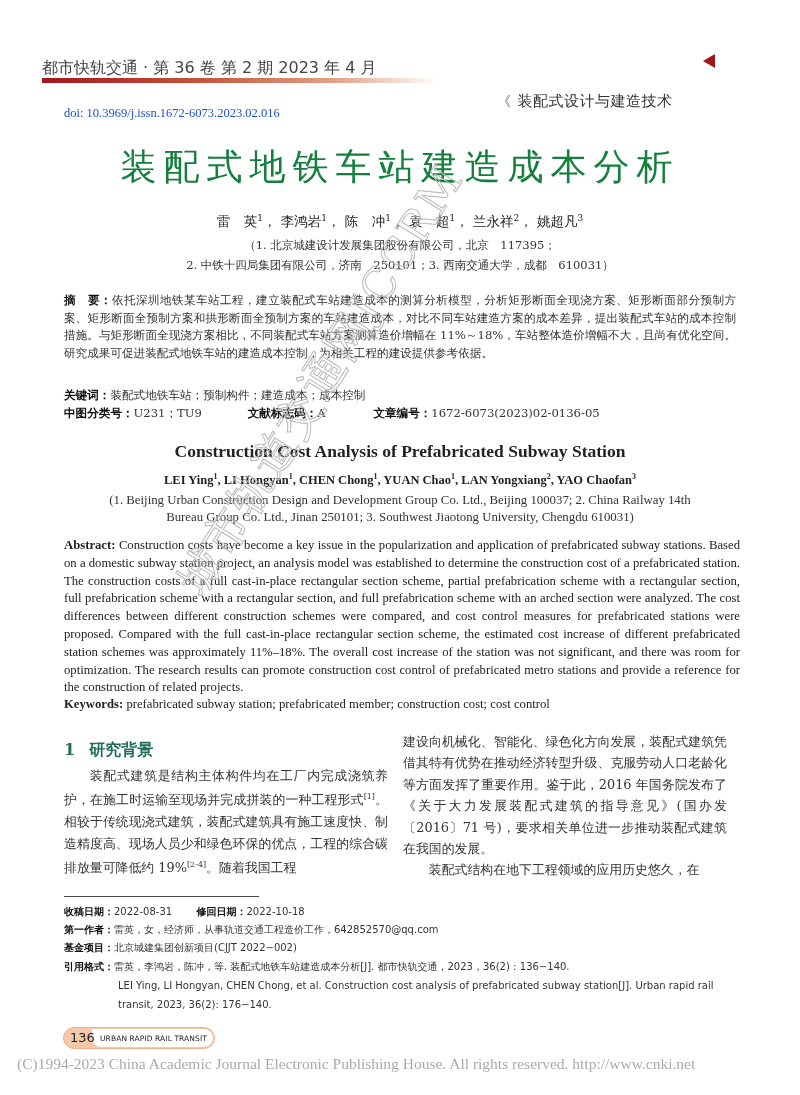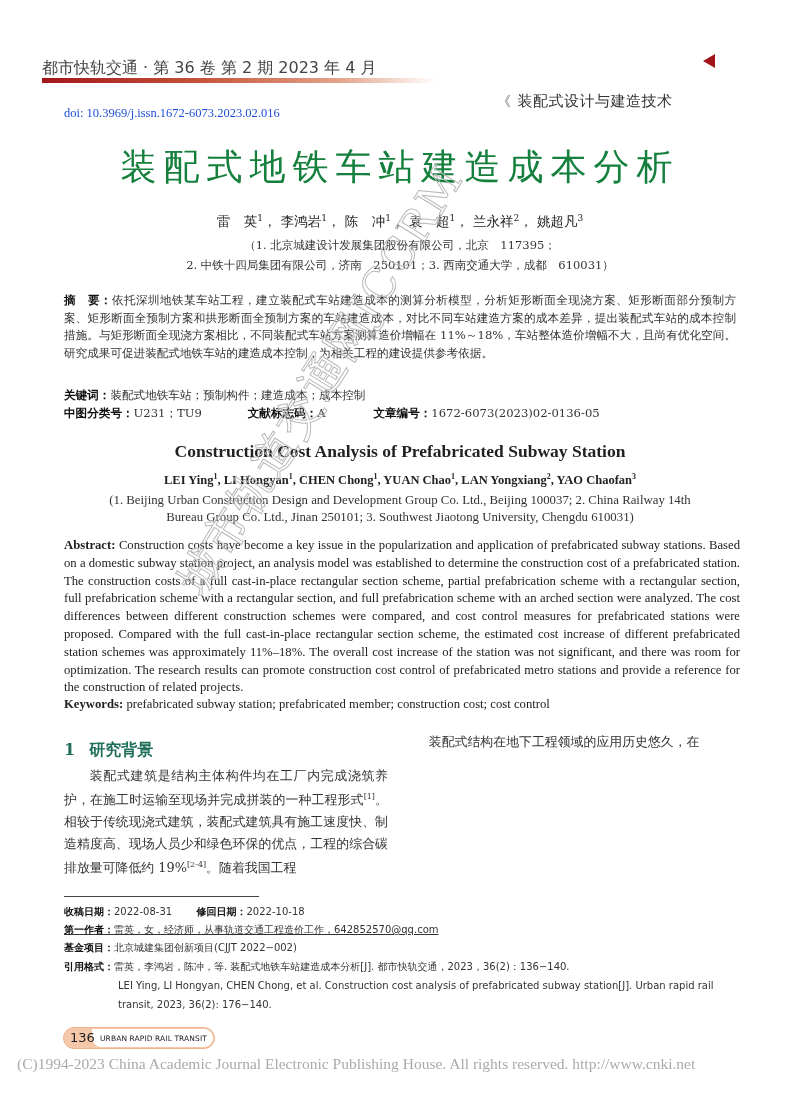--- a/index.html
+++ b/index.html
@@ -56,21 +56,21 @@
   .col-left { left: 64px; top: 765px; width: 324px; font-size: 12.9px; line-height: 21.4px; color: #333;
               text-align: justify; }
   .col-right { left: 403px; top: 731px; width: 324px; font-size: 12.9px; line-height: 21.4px; color: #333;
                text-align: justify; }
   .indent { text-indent: 2em; }
   sup.ref { font-size: 8px; }
 
   .fn-rule { left: 64px; top: 896px; width: 195px; height: 1px; background: #444; }
   .fn { left: 64px; font-family: "DejaVu Sans", "Liberation Sans", sans-serif; font-size: 10px; color: #333; }
   .fn .lbl { font-weight: bold; color: #111; }
-  .fn1 { top: 905px; } .fn2 { top: 923px; text-decoration: underline; } .fn3 { top: 941px; } .fn4 { top: 960px; }
+  .fn1 { top: 905px; } .fn2 { top: 923px; } .fn3 { top: 941px; } .fn4 { top: 960px; }
   .fn-cite-en { left: 118px; top: 976px; width: 620px; font-family: "DejaVu Sans", "Liberation Sans", sans-serif;
                 font-size: 10px; line-height: 19px; color: #333; }
 
   .page-badge { left: 63px; top: 1027px; height: 22px; width: 152px; border-radius: 11px;
                 background: #f6c8ab; border: 1px solid #efb28e; box-sizing: border-box; }
   .page-badge .inner { position: absolute; left: 28px; top: 1px; right: 1px; bottom: 1px; background: #fff;
                        border-radius: 0 10px 10px 10px; }
   .page-num { left: 70px; top: 1030px; font-family: "DejaVu Sans", sans-serif; font-size: 13px; color: #222; }
   .page-journal { left: 100px; top: 1034px; font-family: "DejaVu Sans", sans-serif; font-size: 7.5px;
                   color: #222; letter-spacing: 0.1px; }
@@ -138,20 +138,21 @@
 
 <div class="abs sec-head">
   <span class="num">1</span><span>研究背景</span>
 </div>
 
 <div class="abs col-left">
   <p class="indent" style="margin:0;"><span>装配式建筑是结构主体构件均在工厂内完成浇筑养护，在施工时运输至现场并完成拼装的一种工程形式</span><sup class="ref">[1]</sup><span>。相较于传统现浇式建筑，装配式建筑具有施工速度快、制造精度高、现场人员少和绿色环保的优点，工程的综合碳排放量可降低约 19%</span><sup class="ref">[2-4]</sup><span>。随着我国工程</span></p>
 </div>
 
 <div class="abs col-right">
+  <p style="margin:0;">建设向机械化、智能化、绿色化方向发展，装配式建筑凭借其特有优势在推动经济转型升级、克服劳动人口老龄化等方面发挥了重要作用。鉴于此，2016 年国务院发布了《关于大力发展装配式建筑的指导意见》(国办发〔2016〕71 号)，要求相关单位进一步推动装配式建筑在我国的发展。</p>
   <p class="indent" style="margin:0;">装配式结构在地下工程领域的应用历史悠久，在</p>
 </div>
 
 <div class="abs fn-rule"></div>
 <div class="abs fn fn1">
   <span class="lbl">收稿日期：</span><span>2022-08-31</span>
   <span style="display:inline-block;width:18px;"></span>
   <span class="lbl">修回日期：</span><span>2022-10-18</span>
 </div>
 <div class="abs fn fn2">

